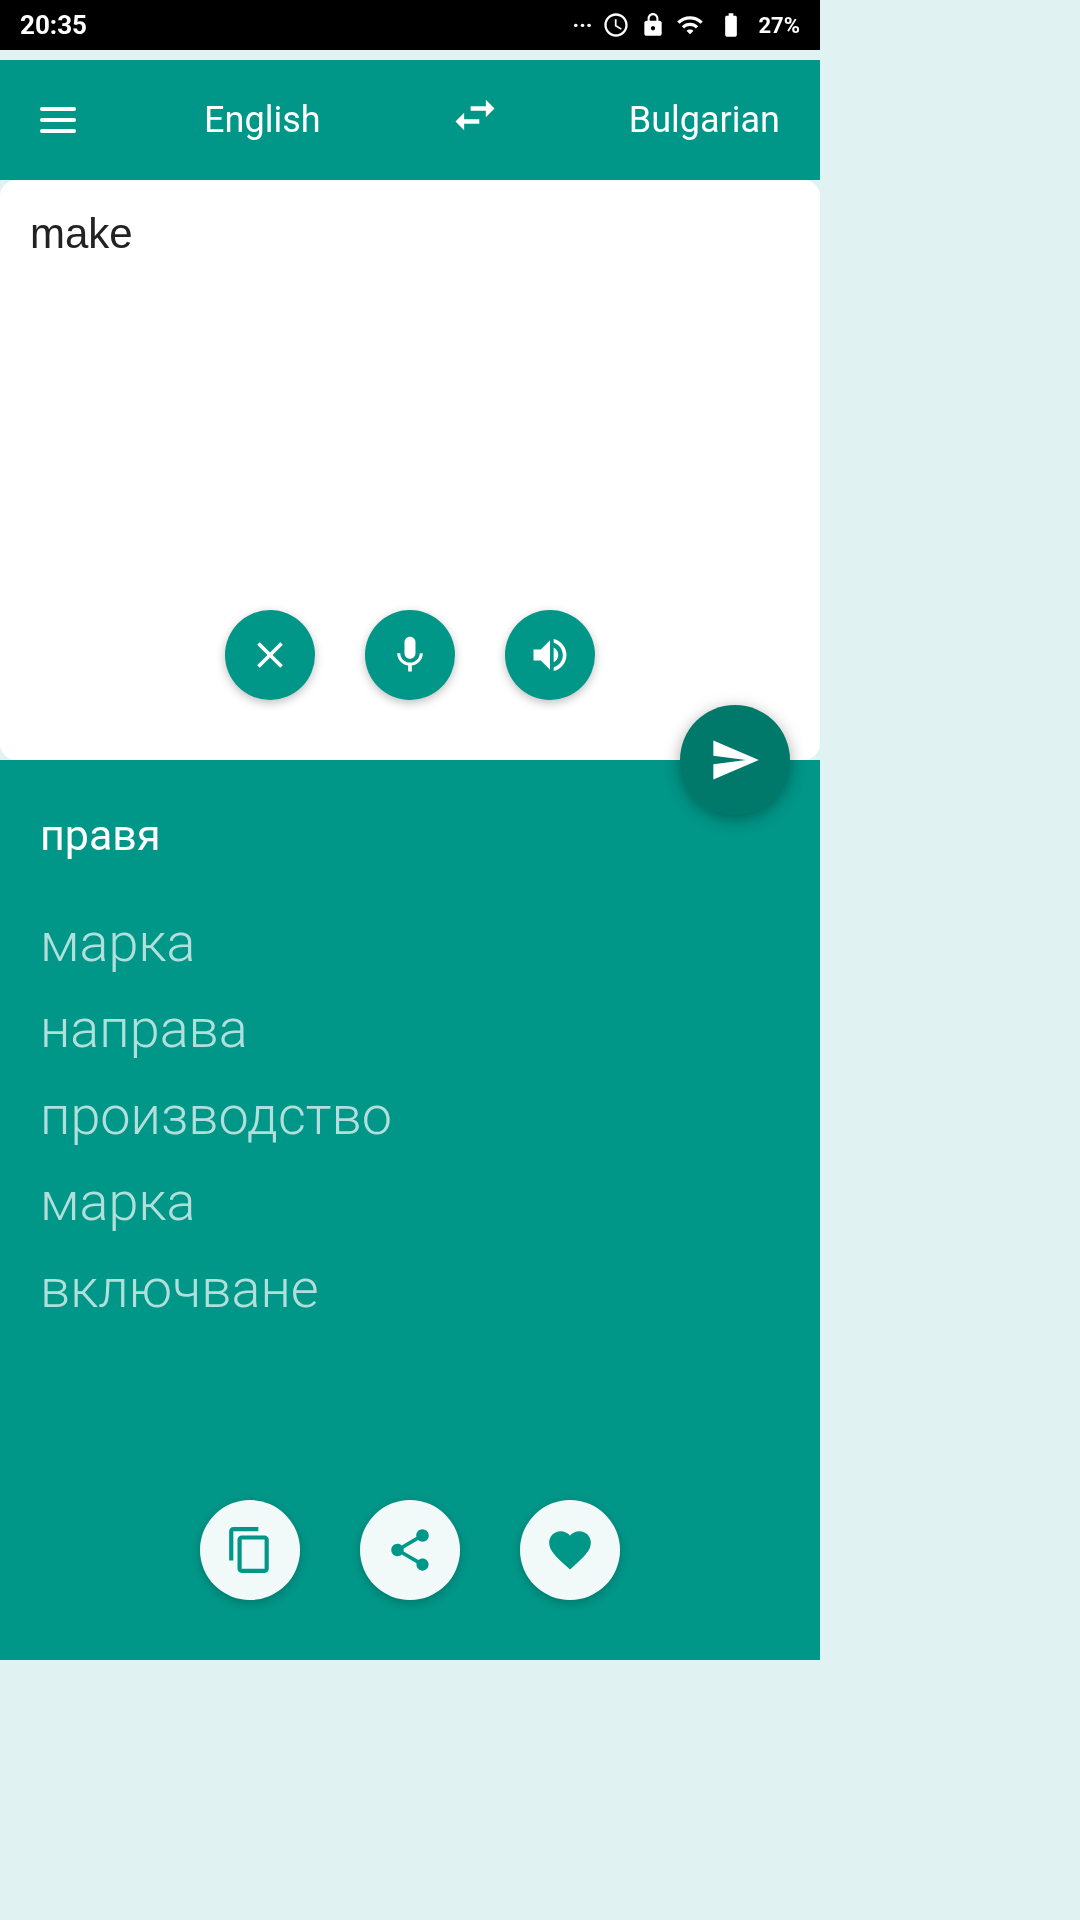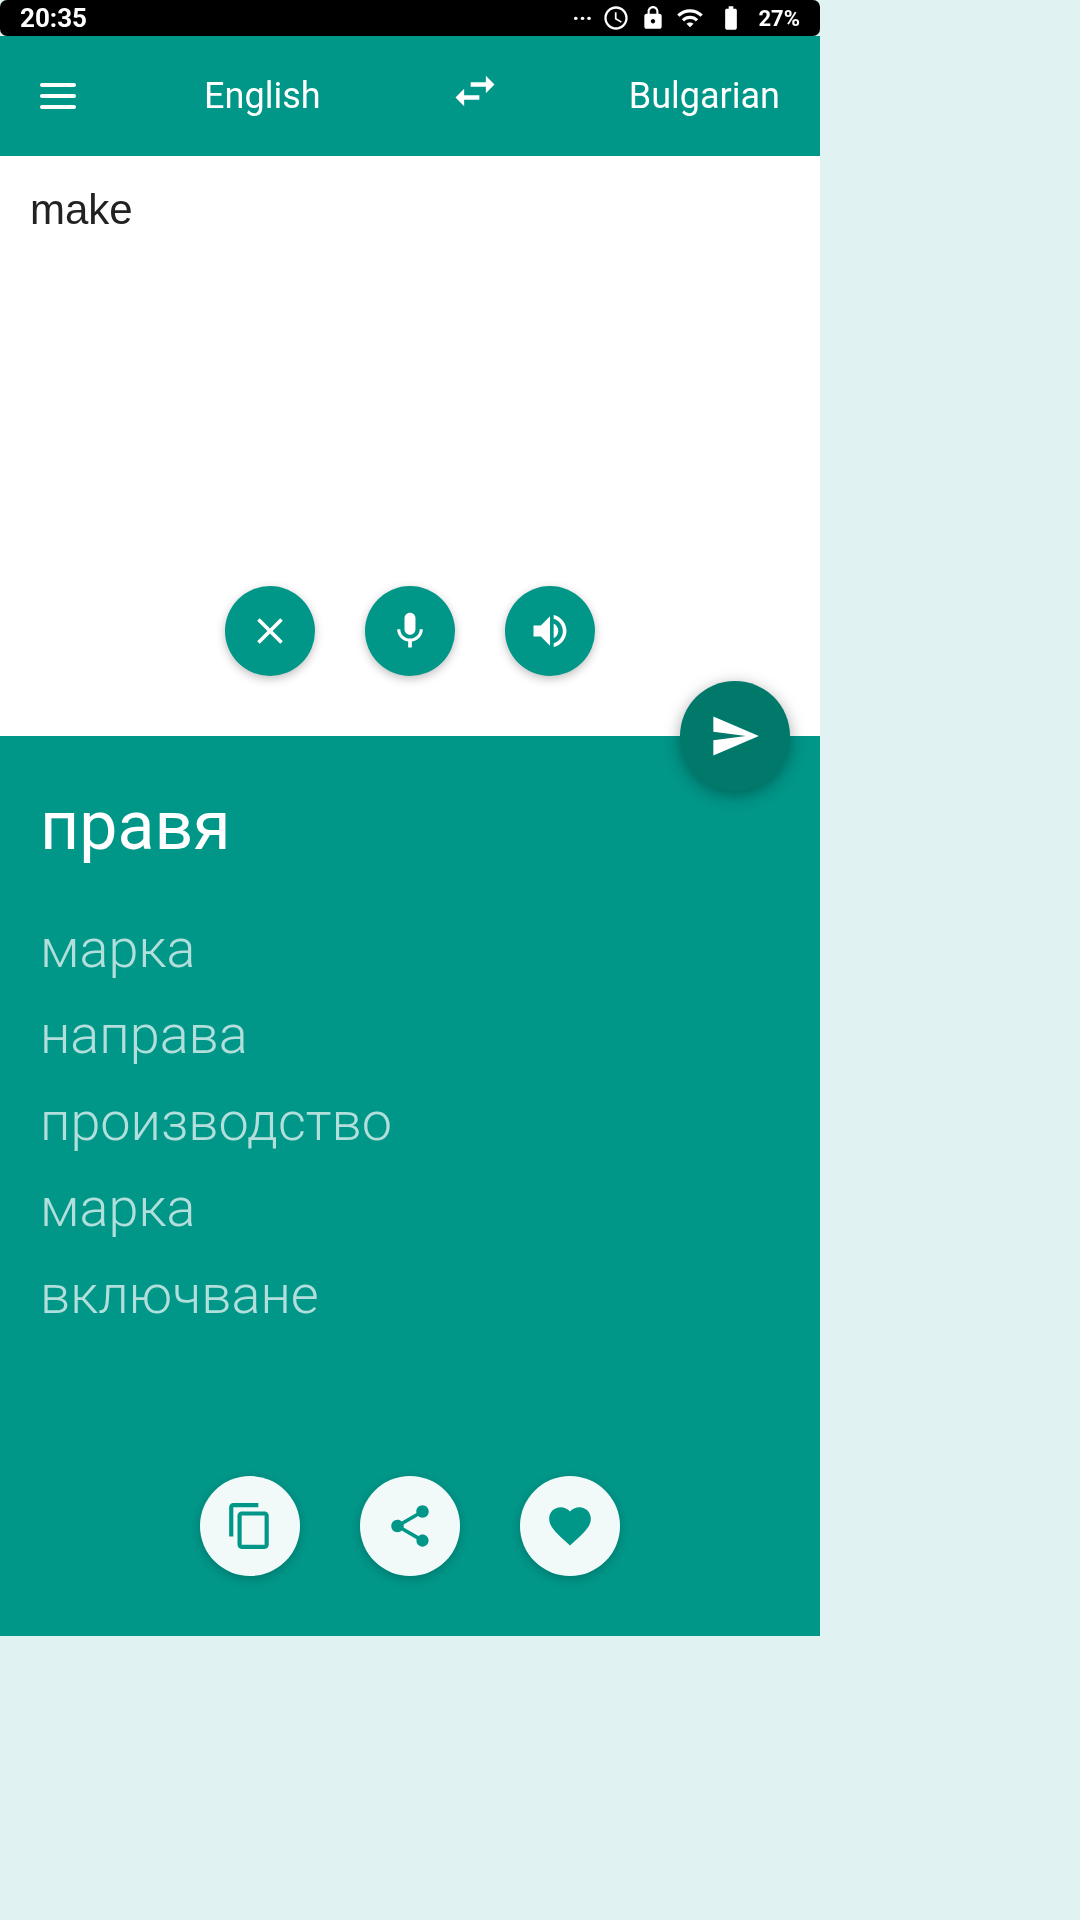--- a/index.html
+++ b/index.html
@@ -10,44 +10,44 @@
       height: 1920px;
       background: #e0f2f1;
       font-family: 'Roboto', Arial, sans-serif;
       overflow: hidden;
     }
 
     
     .status-bar {
       background: #000;
       color: #fff;
-      height: 36px;
+      height: 50px;
       display: flex;
       align-items: center;
       justify-content: space-between;
       padding: 0 20px;
       font-size: 26px;
       font-weight: bold;
-      border-radius: 7px;
     }
     .status-right {
       display: flex;
       align-items: center;
       gap: 10px;
       font-size: 22px;
     }
 
     
     .header {
       background: #009688;
       height: 120px;
       display: flex;
       align-items: center;
       justify-content: space-between;
       padding: 13px 40px;
+      margin-top: 10px;
     }
     .header-menu {
       color: #fff;
       font-size: 34px;
       cursor: pointer;
       display: flex;
       flex-direction: column;
       gap: 7px;
     }
     .header-menu span {
@@ -69,20 +69,21 @@
 
     
     .input-area {
       background: #fff;
       margin: 0;
       padding: 30px 30px 20px 30px;
       min-height: 580px;
       position: relative;
       display: flex;
       flex-direction: column;
+      border-radius: 16px;
     }
     .text-input {
       font-size: 42px;
       color: #222;
       border: none;
       outline: none;
       width: 100%;
       min-height: 380px;
       resize: none;
       font-family: Arial, sans-serif;
@@ -142,21 +143,21 @@
     
     .translation-area {
       background: #009688;
       flex: 1;
       padding: 50px 40px 30px 40px;
       position: relative;
       min-height: 900px;
     }
     .translation-primary {
       color: #fff;
-      font-size: 68px;
+      font-size: 43px;
       font-weight: 400;
       margin-bottom: 40px;
     }
     .translation-secondary {
       color: #b2dfdb;
       font-size: 54px;
       font-weight: 300;
       line-height: 1.6;
     }
     .translation-word {

